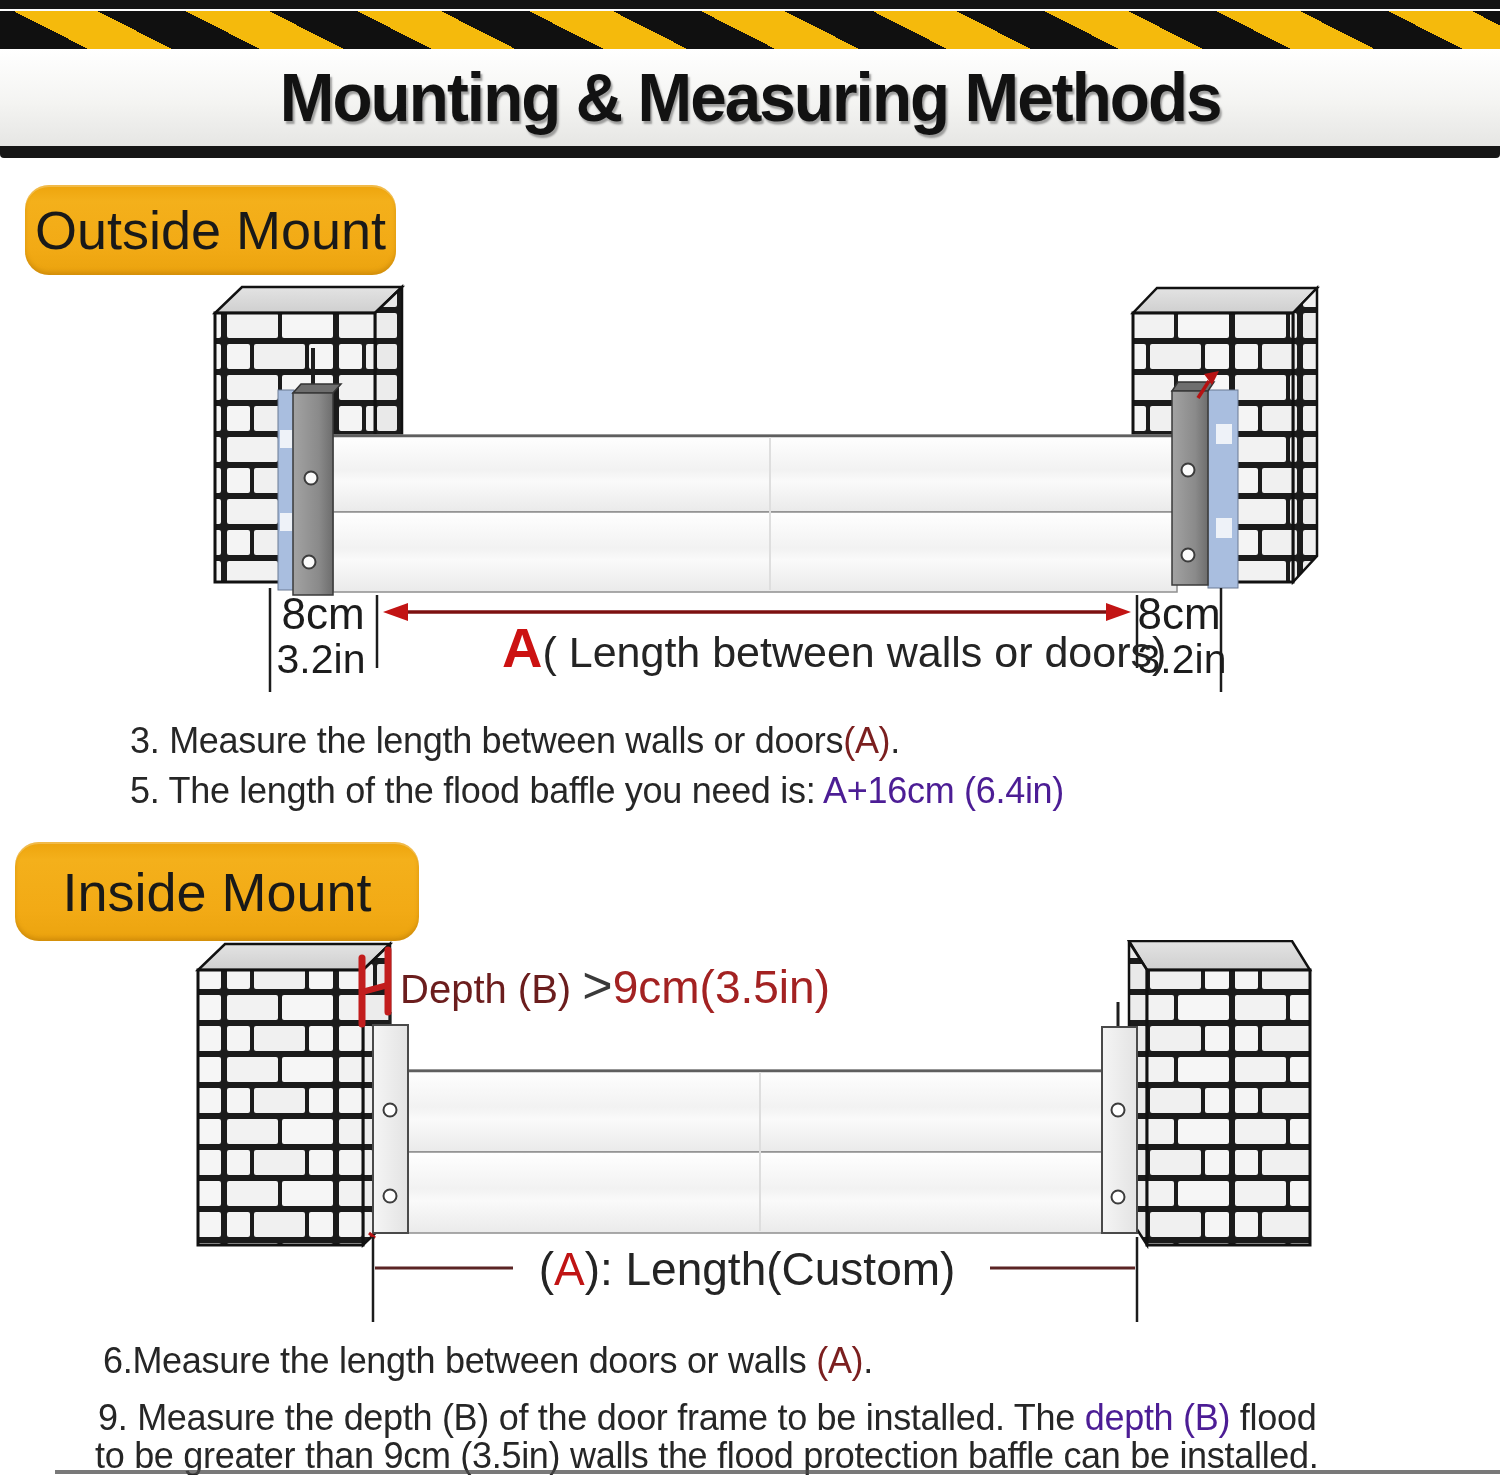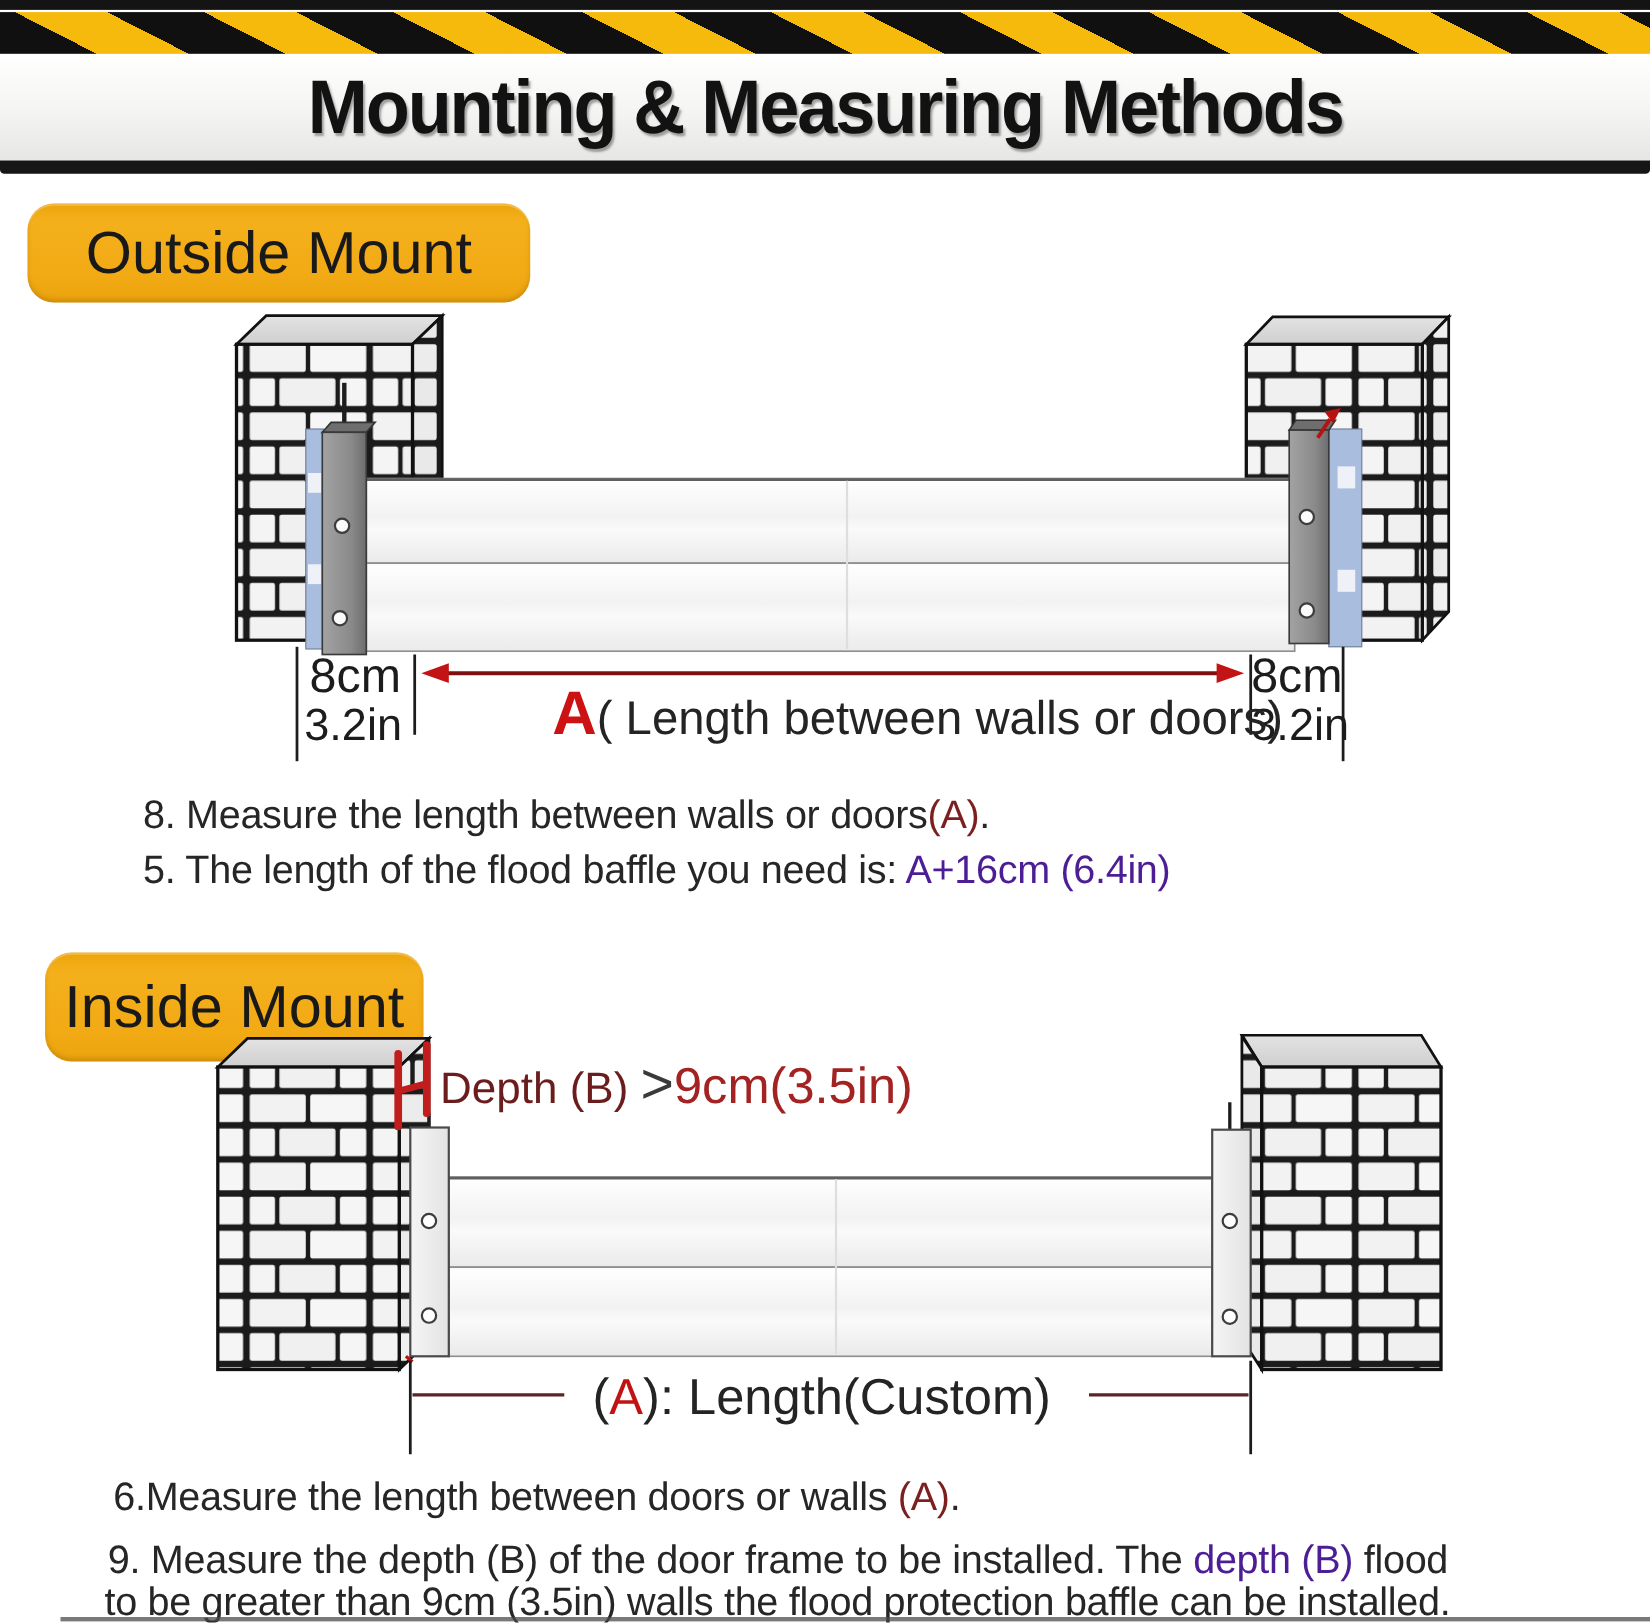--- a/index.html
+++ b/index.html
@@ -32,22 +32,22 @@
   .blackbar2{left:0;top:146px;width:1500px;height:12px;background:#161616;border-radius:0 0 4px 4px;}
 
   
   .badge{
     background:linear-gradient(180deg,#eda40c 0%,#f4b01b 18%,#f2aa15 70%,#eba30e 100%);
     border-radius:24px;
     display:flex;align-items:center;justify-content:center;
     box-shadow:inset 0 2px 0 rgba(255,255,255,.25), inset 0 -3px 4px rgba(160,100,0,.35);
   }
   .badge span{font-size:54px;color:#191919;letter-spacing:0px;white-space:nowrap;}
-  .badge-outside{left:25px;top:185px;width:457px;height:90px;}
-  .badge-inside{left:41px;top:842px;width:344px;height:99px;margin-top:24px;}
+  .badge-outside{left:25px;top:185px;width:371px;height:90px;}
+  .badge-inside{left:15px;top:842px;width:404px;height:99px;}
 
   
   .instr{position:absolute;font-size:36px;color:#262626;white-space:nowrap;letter-spacing:-.3px;}
   .red{color:#4c1d95;}
   .maroon{color:#7b1f1f;}
 
   svg text{font-family:"Liberation Sans", sans-serif;}
 
   .bottomline{left:55px;top:1470px;width:1445px;height:4px;background:#4c4c4c;opacity:.75;}
 </style>
@@ -167,21 +167,21 @@
   <text x="323" y="629" text-anchor="middle" font-size="44" fill="#1c1c1c">8cm</text>
   <text x="321" y="673" text-anchor="middle" font-size="41" fill="#1c1c1c">3.2in</text>
   <text x="1179" y="629" text-anchor="middle" font-size="44" fill="#1c1c1c">8cm</text>
   <text x="1182" y="673" text-anchor="middle" font-size="41" fill="#1c1c1c">3.2in</text>
   <text x="502" y="667">
     <tspan font-size="56" font-weight="bold" fill="#cc1212">A</tspan><tspan font-size="43" fill="#242424">( Length between walls or doors)</tspan>
   </text>
 </svg>
 
 <div class="instr" style="left:130px;top:720px">
-  <span>8. Measure the length between walls or doors</span><span class="maroon">(A)</span><span>.</span>
+  <span>3. Measure the length between walls or doors</span><span class="maroon">(A)</span><span>.</span>
 </div>
 <div class="instr" style="left:130px;top:770px">
   <span>5. The length of the flood baffle you need is: </span><span class="red">A+16cm (6.4in)</span>
 </div>
 
 <div class="abs badge badge-inside">
   <span>Inside Mount</span>
 </div>
 
 <svg class="abs" style="left:0;top:940px" width="1500" height="395" viewBox="0 940 1500 395">

